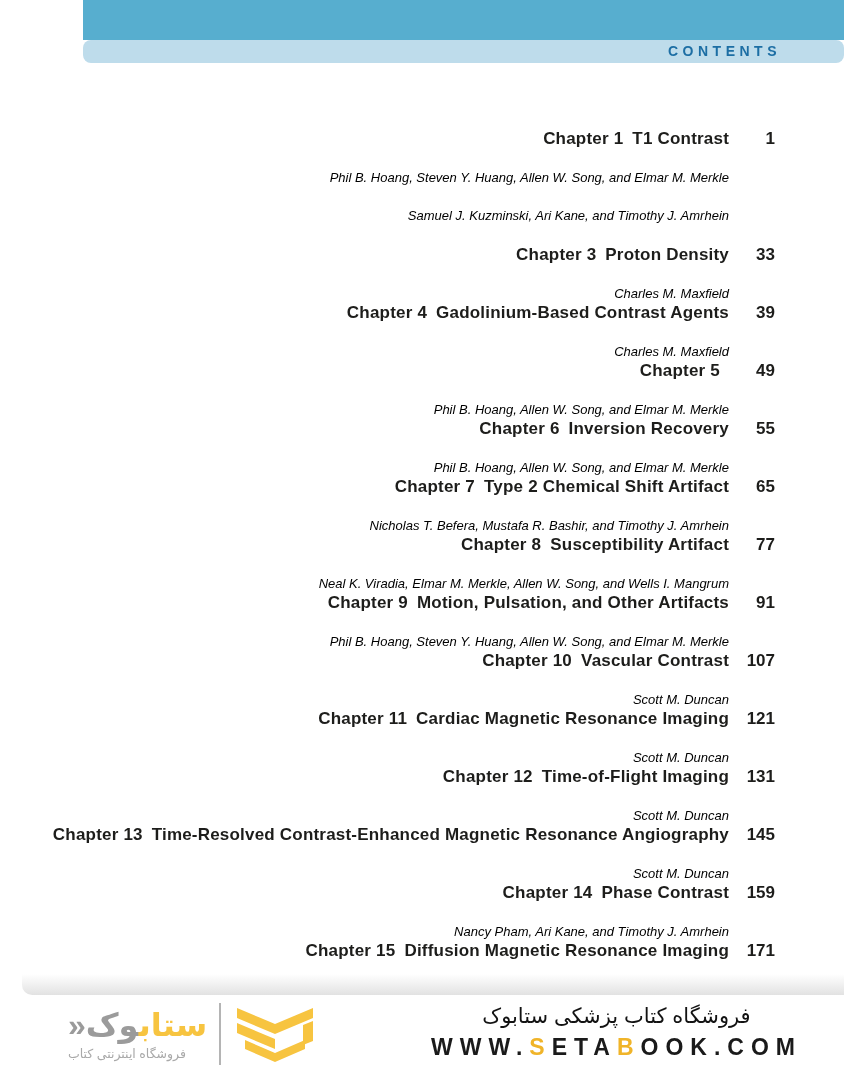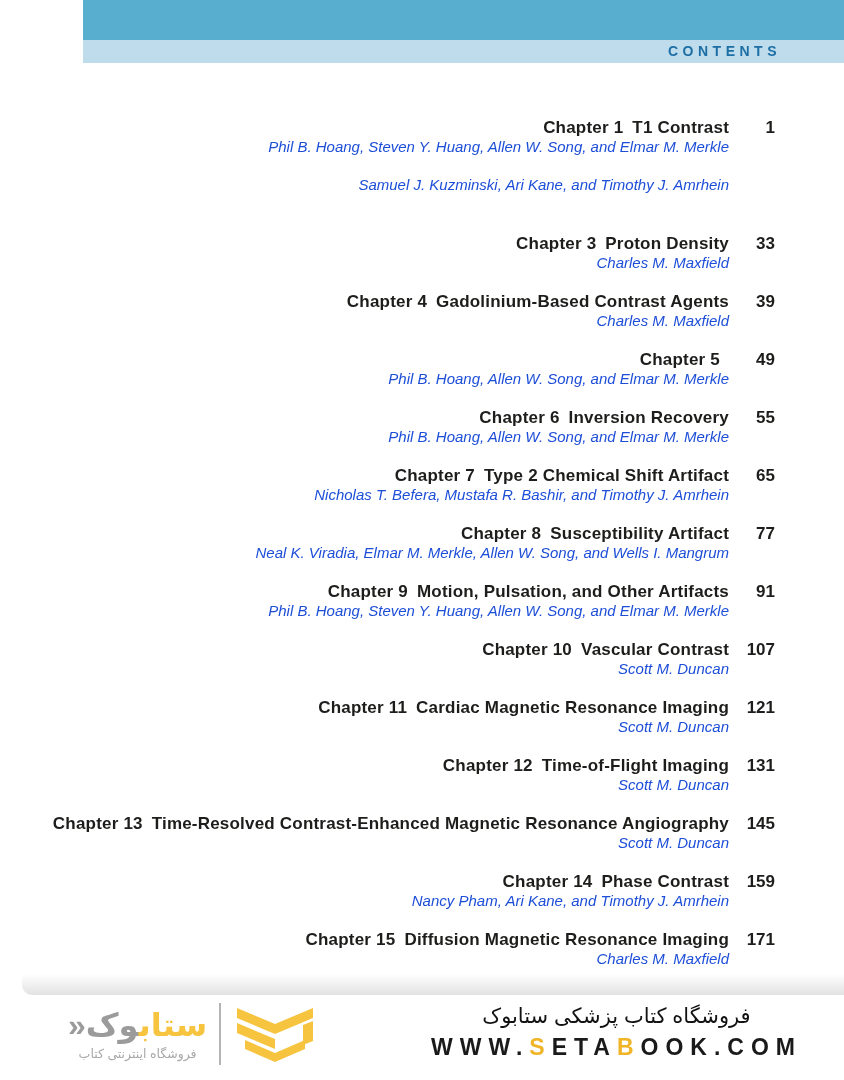--- a/index.html
+++ b/index.html
@@ -4,50 +4,50 @@
 <style>
   html,body{margin:0;padding:0;background:#ffffff;}
   #page{
     position:relative;width:844px;height:1080px;background:#ffffff;
     overflow:hidden;font-family:"Liberation Sans","DejaVu Sans",sans-serif;
   }
   
   .band-dark{position:absolute;top:0;left:83px;right:0;height:40px;background:#57aecf;}
   .band-light{
     position:absolute;top:40px;left:83px;right:0;height:23px;background:#bedceb;
-    display:flex;align-items:center;justify-content:flex-end;
+    display:flex;align-items:center;justify-content:flex-end;border-radius:8px;
   }
   .contents-label{
     color:#1c6ea4;font-size:14px;font-weight:700;letter-spacing:4.5px;
     padding-right:63px;line-height:23px;
   }
   
-  .toc{position:absolute;top:118px;left:0;right:69px;}
+  .toc{position:absolute;top:129px;left:0;right:69px;}
   .toc-entry{height:58px;}
   .toc-line1{display:flex;justify-content:flex-end;align-items:baseline;line-height:20px;}
   .toc-chapter,.toc-title{
     font-size:17px;font-weight:700;color:#1d1d1b;letter-spacing:.2px;
   }
   .toc-chapter{margin-right:9px;}
   .toc-page{
     width:46px;text-align:right;font-size:17px;font-weight:700;color:#1d1d1b;
   }
   .toc-line2{display:flex;justify-content:flex-end;line-height:17px;}
-  .toc-authors{font-size:15px;font-style:italic;color:#1d4ed8;}
+  .toc-authors{font-size:13px;font-style:italic;color:#000000;margin-top:20px;}
   .toc-page-spacer{width:46px;}
   
   .page-shadow{
     position:absolute;left:22px;right:0;top:974px;height:21px;
     background:linear-gradient(#ffffff, #e2e2e2);
     border-bottom-left-radius:10px;
   }
   
   .footer{position:absolute;left:0;right:0;top:995px;height:85px;background:#ffffff;}
   .logo-group{position:absolute;left:68px;top:8px;display:flex;align-items:center;}
-  .wordmark-block{text-align:center;margin-right:12px;}
+  .wordmark-block{text-align:left;margin-right:12px;}
   .wordmark{font-size:32px;font-weight:700;line-height:36px;direction:rtl;white-space:nowrap;}
   .wm-guillemet{color:#9b9b9b;font-weight:700;}
   .wm-main{color:#f7c440;}
   .wm-tail{color:#9b9b9b;}
   .logo-tagline{font-size:12.5px;color:#a9a9a9;margin-top:3px;direction:rtl;}
   .logo-divider{width:2px;height:62px;background:#b4b4b4;margin-right:10px;}
   .emblem{display:block;}
   .right-block{position:absolute;right:42px;top:6px;text-align:center;}
   .store-title{font-size:21px;color:#121212;direction:rtl;line-height:30px;}
   .site-url{font-size:23px;font-weight:700;letter-spacing:7px;color:#1a1a1a;line-height:32px;white-space:nowrap;}

